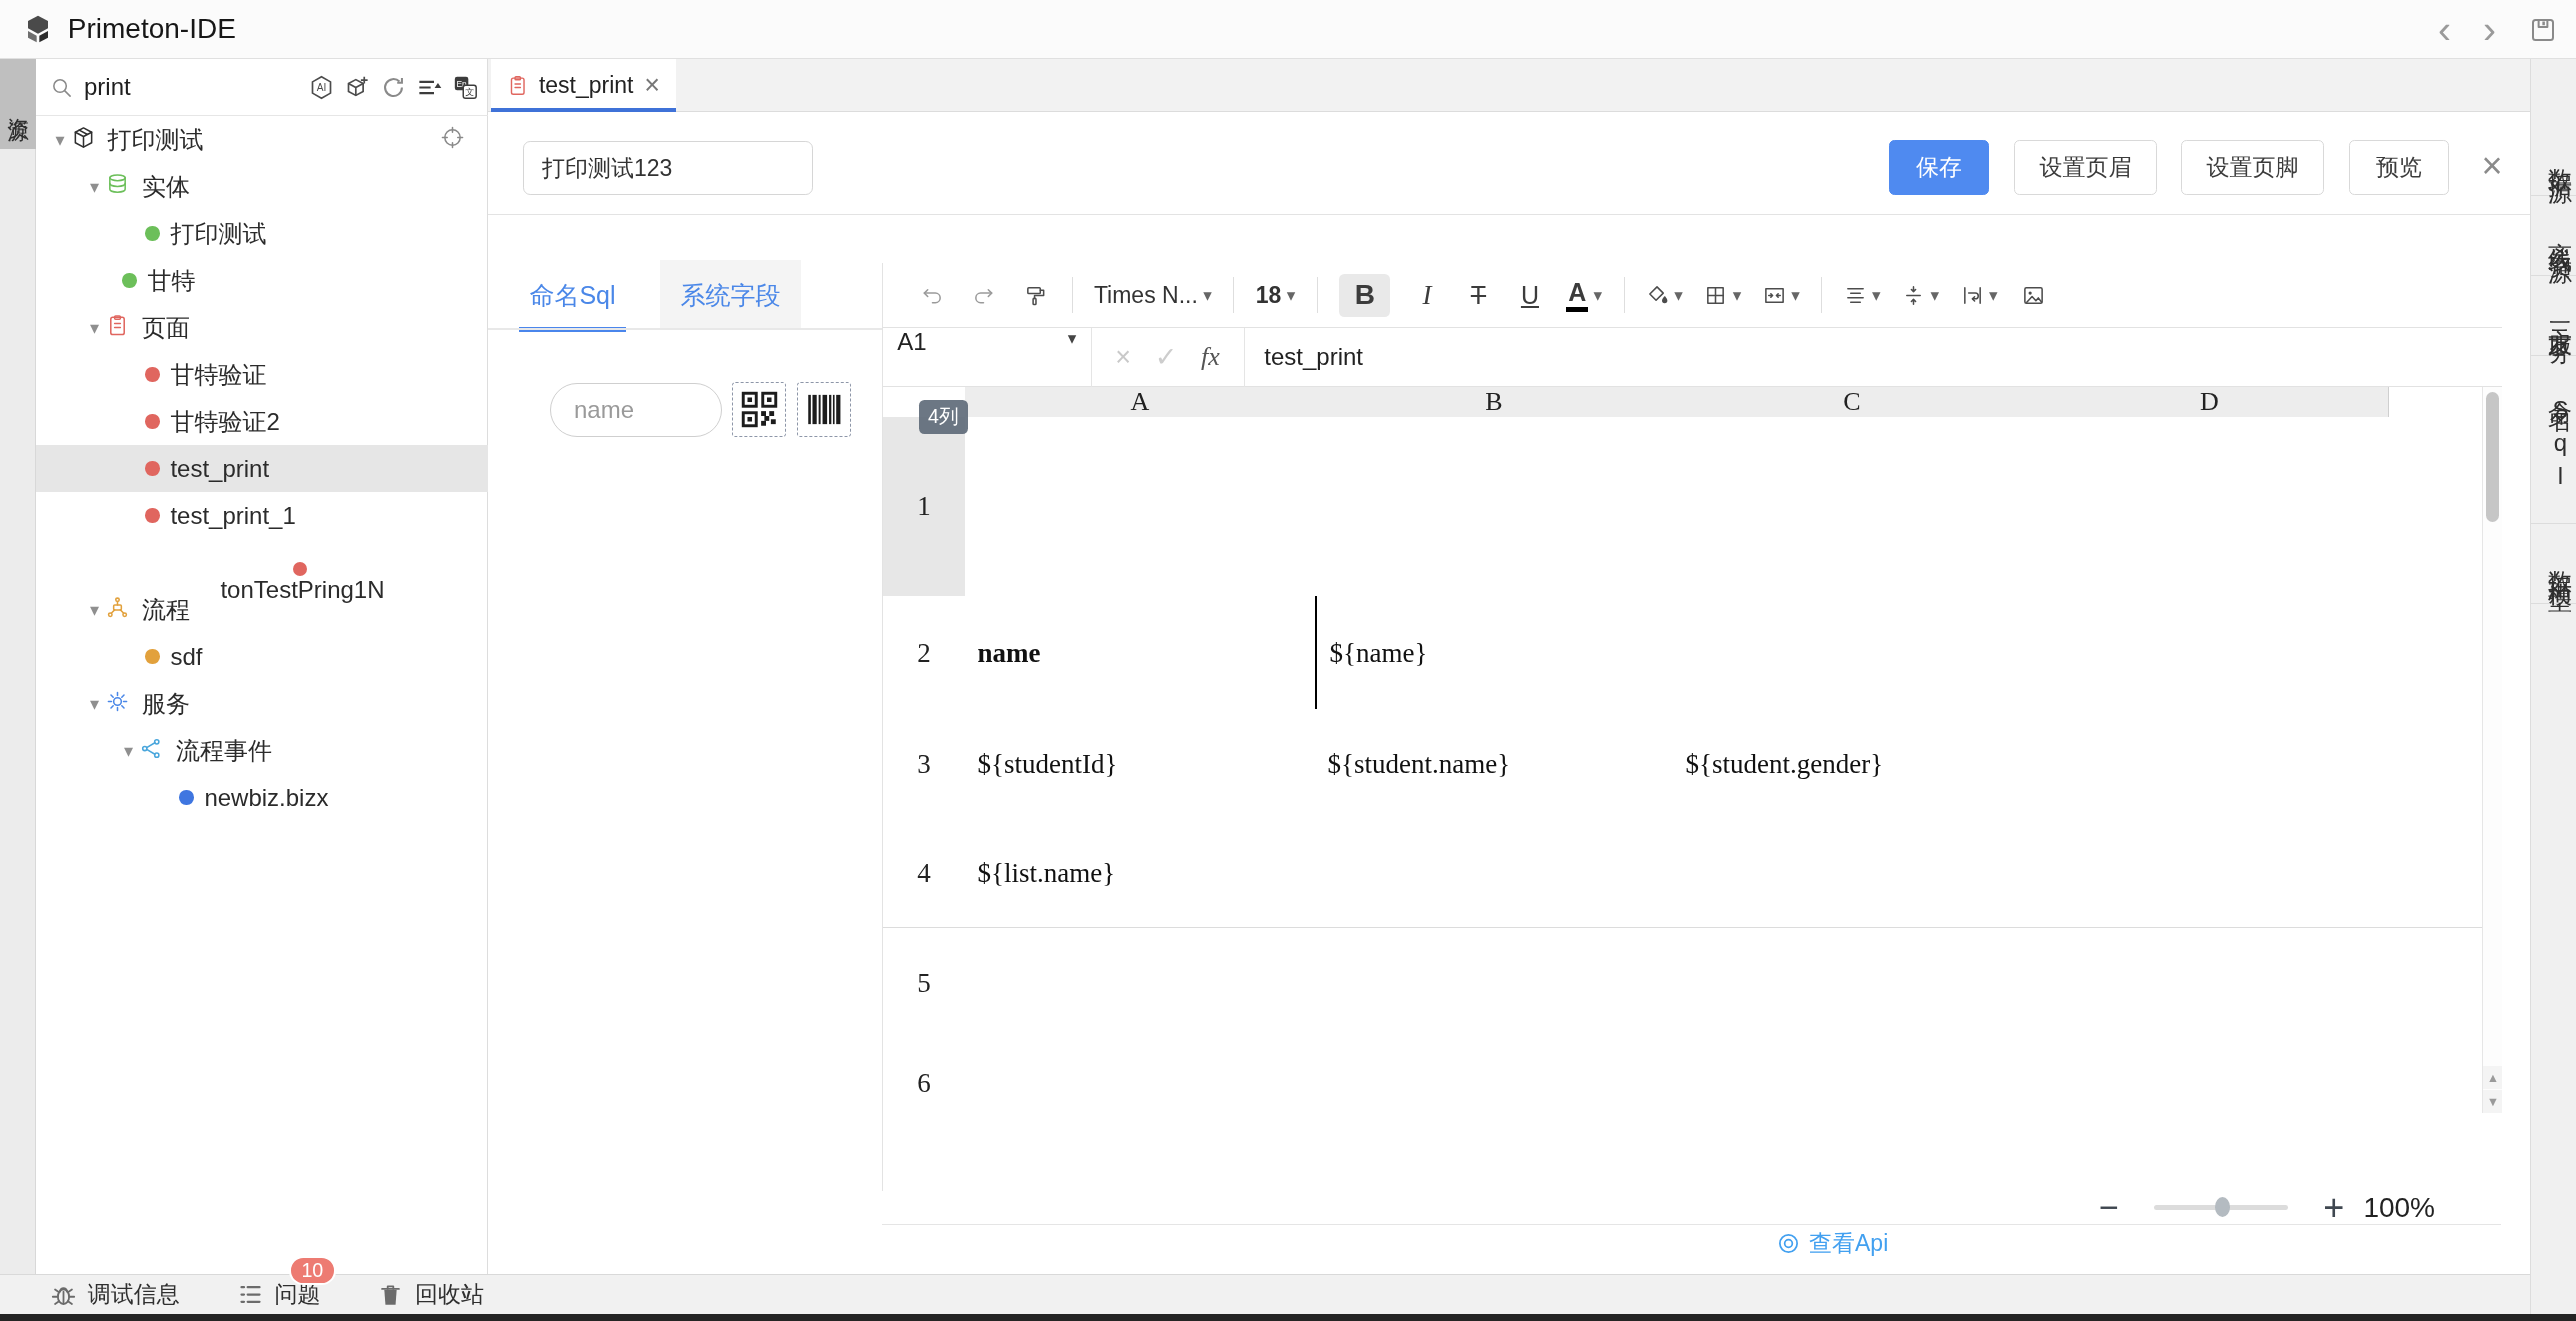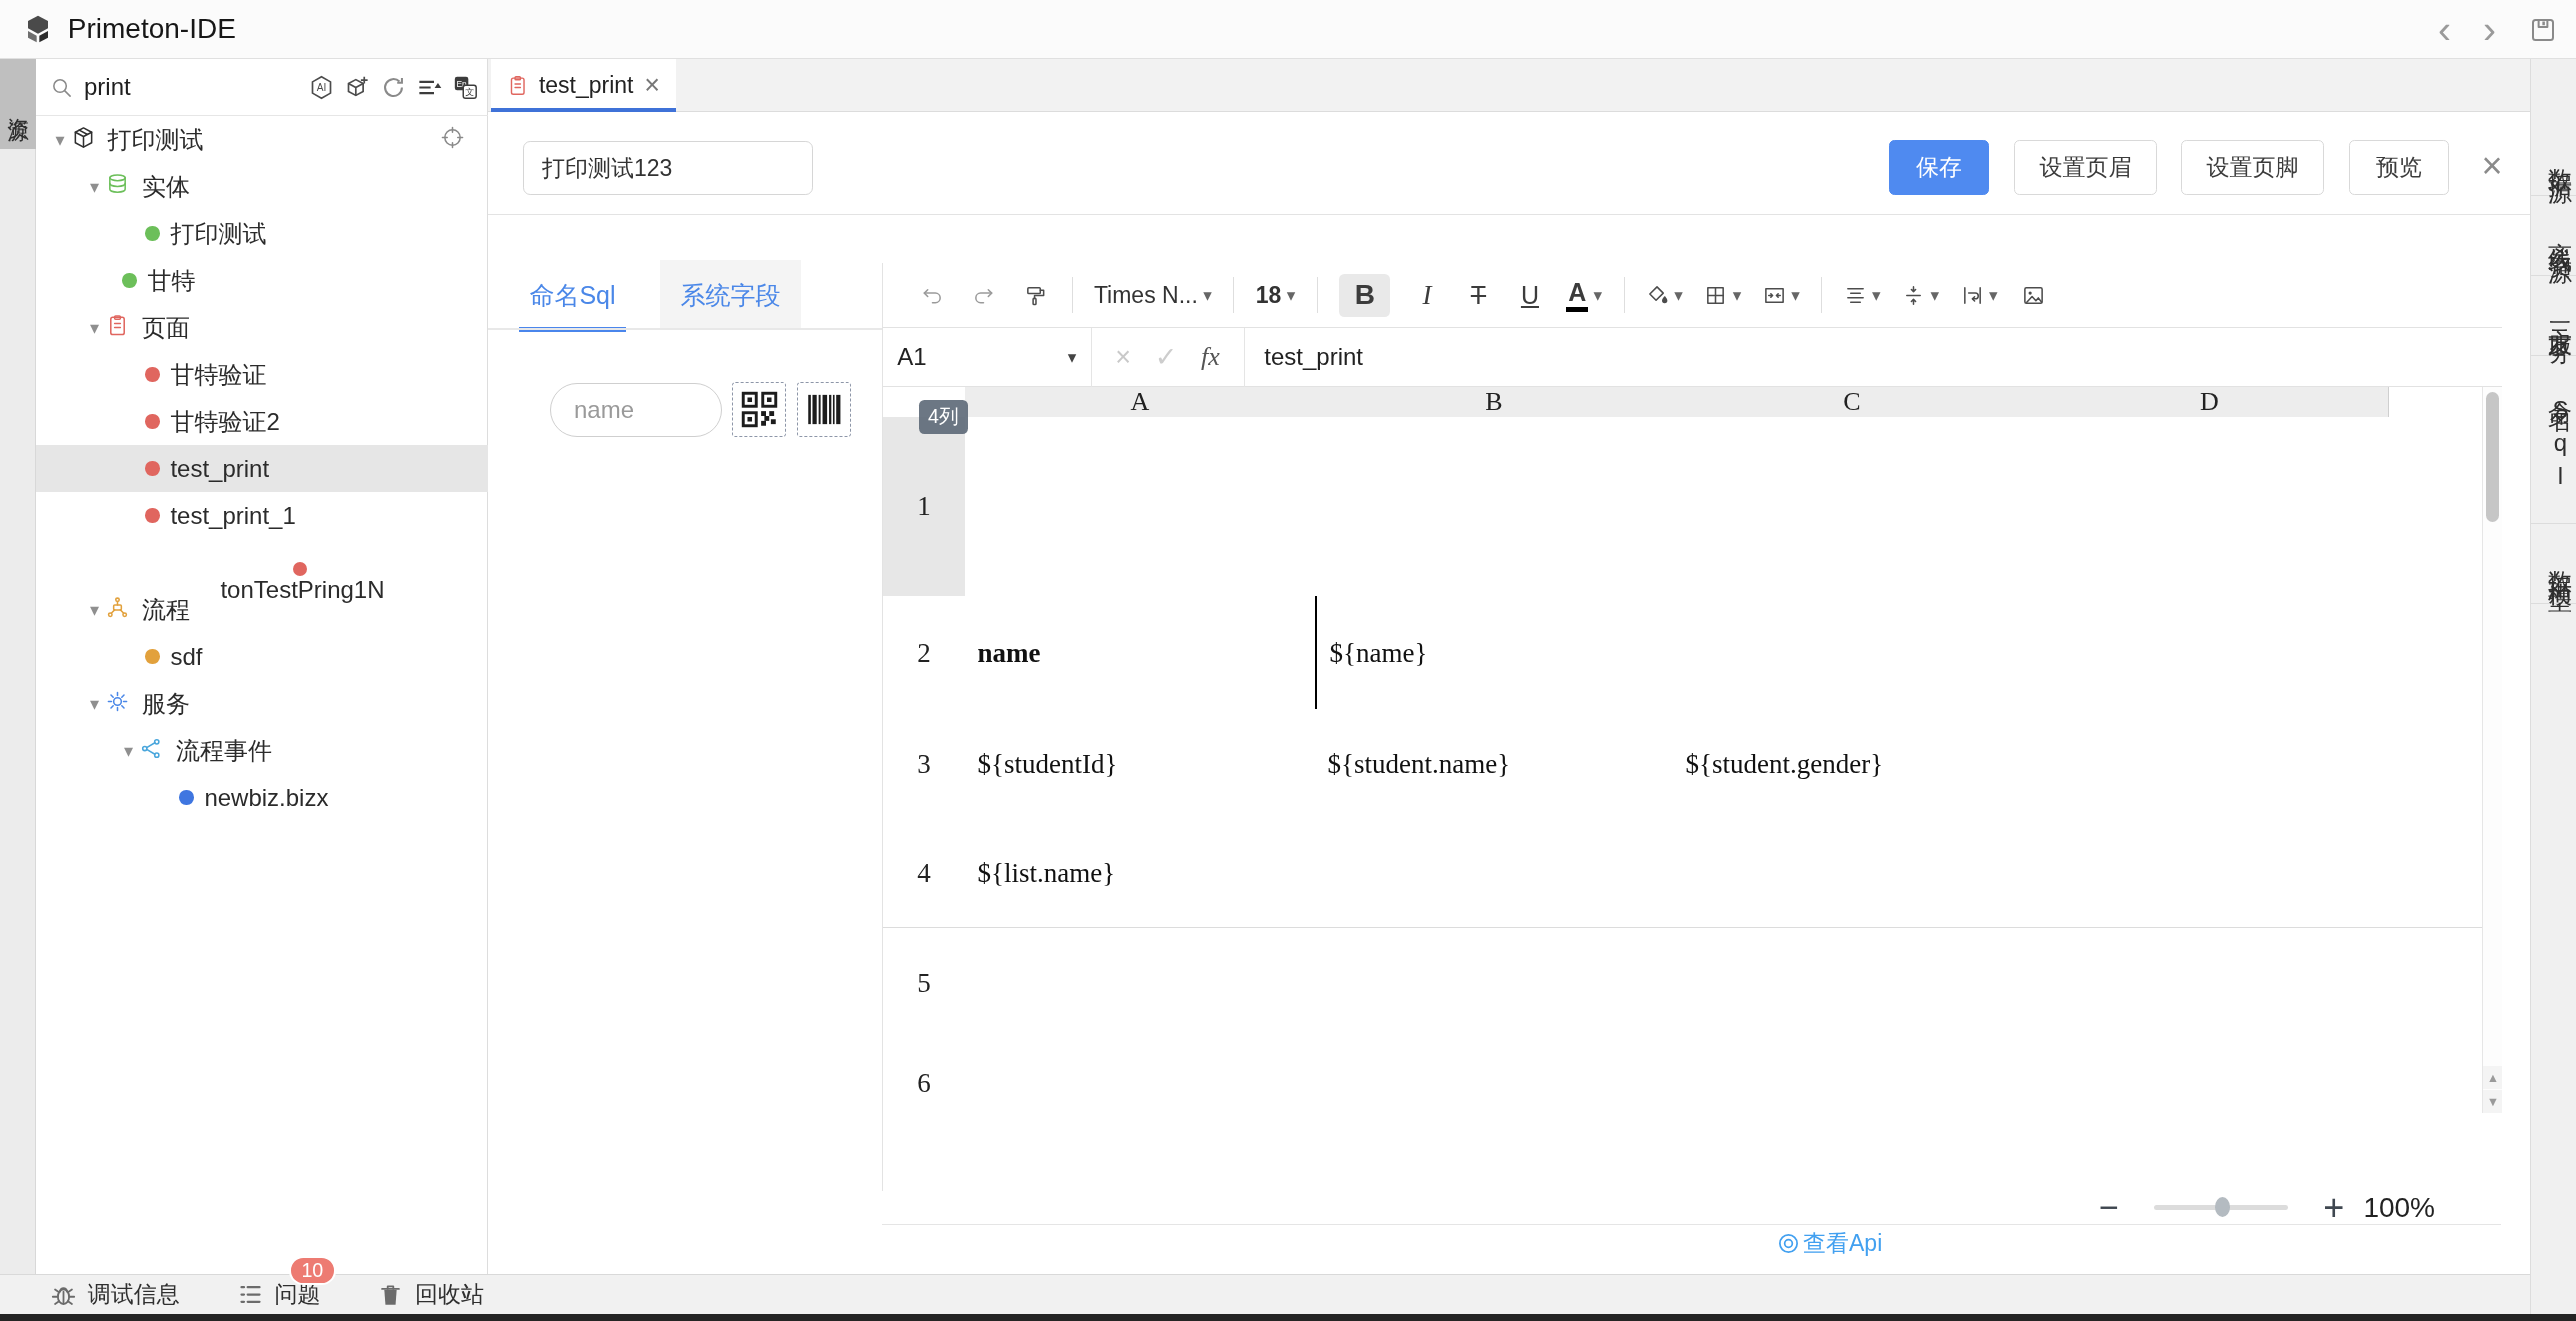--- a/index.html
+++ b/index.html
@@ -76,21 +76,21 @@
   .tb-sep{width:0.9px;height:36px;background:#dedede;}
   .caret{font-size:17px;color:#666;margin-left:5.4px;}
   .tb-select{display:flex;align-items:center;font-size:23px;color:#333;}
   .glyphB{font-size:28px;font-weight:800;}
   .glyphI{font-size:27px;font-family:"Liberation Serif",serif;font-style:italic;padding:0 5.4px;}
   .glyphS{font-size:25px;text-decoration:line-through;padding:0 3.6px;}
   .glyphU{font-size:25px;text-decoration:underline;padding:0 3.6px;}
   .glyphA{font-size:25px;font-weight:600;border-bottom:5.4px solid #000;line-height:1.15;padding:0 1.8px;}
 
   #formula-bar{left:0;top:65px;width:1619px;height:59px;border-bottom:0.9px solid #e2e2e2;display:flex;align-items:center;}
-  #name-box{width:179px;height:59px;border-right:0.9px solid #e5e5e5;display:flex;align-items:center;padding:0 14.3px;
+  #name-box{width:179px;height:59px;border-right:0.9px solid #e5e5e5;display:flex;padding:0 14.3px;
             font-size:24px;color:#222;}
   #name-box .caret{margin-left:auto;color:#444;}
   #fx-group{width:152px;height:59px;border-right:0.9px solid #e5e5e5;display:flex;align-items:center;justify-content:space-evenly;}
   .fx-x{font-size:27px;color:#c9c9c9;} .fx-ok{font-size:27px;color:#cdcdcd;}
   .fx-fx{font-size:26px;color:#555;font-family:"Liberation Serif",serif;font-style:italic;}
   #formula-value{flex:1;font-size:24px;color:#222;padding:0 19.7px;}
 
   
   #grid{left:0;top:124px;width:1619px;height:726px;overflow:hidden;background:#fff;}
   .ghead{position:absolute;background:#ededed;border-right:0.9px solid #cfcfcf;border-bottom:0.9px solid #c9c9c9;
@@ -123,21 +123,21 @@
   #vup{bottom:24px;} #vdn{bottom:0;}
 
   
   #zoom-row{left:882px;top:1191px;width:1619px;height:34px;border-bottom:0.9px solid #e5e5e5;
             display:flex;align-items:center;justify-content:flex-end;padding-right:66px;gap:0;}
   #zoom-minus{font-size:34px;color:#3f4750;width:41px;text-align:center;}
   #zoom-track{width:134px;height:4.5px;background:#dcdcdc;border-radius:2.7px;position:relative;margin:0 25px;}
   #zoom-knob{position:absolute;left:61px;top:-8px;width:15px;height:19.7px;border-radius:50%;background:#b4bbc1;}
   #zoom-plus{font-size:36px;color:#3f4750;width:41px;text-align:center;margin-right:9px;}
   #zoom-label{font-size:28px;color:#222;}
-  #view-api{left:1777px;top:1228px;height:30px;display:flex;align-items:center;gap:3px;font-size:23px;color:#42a0f0;}
+  #view-api{left:1777px;top:1228px;height:30px;display:flex;align-items:center;gap:9px;font-size:23px;color:#42a0f0;}
 
   
   #right-strip{left:2530px;top:59px;width:46px;height:1255px;background:#f0f0f0;border-left:0.9px solid #ddd;}
   .rtab{writing-mode:vertical-rl;text-orientation:upright;font-size:24px;color:#2e2e2e;letter-spacing:6.3px;
         padding:27px 0;margin:0 auto;display:block;text-align:center;width:100%;border-bottom:0.9px solid #dcdcdc;box-sizing:border-box;}
   #right-strip .spacer{height:63px;}
 
   
   #statusbar{left:0;top:1274px;width:2530px;height:40px;background:#f1f1f1;border-top:0.9px solid #d9d9d9;
              display:flex;align-items:center;padding-left:50px;gap:57px;}

